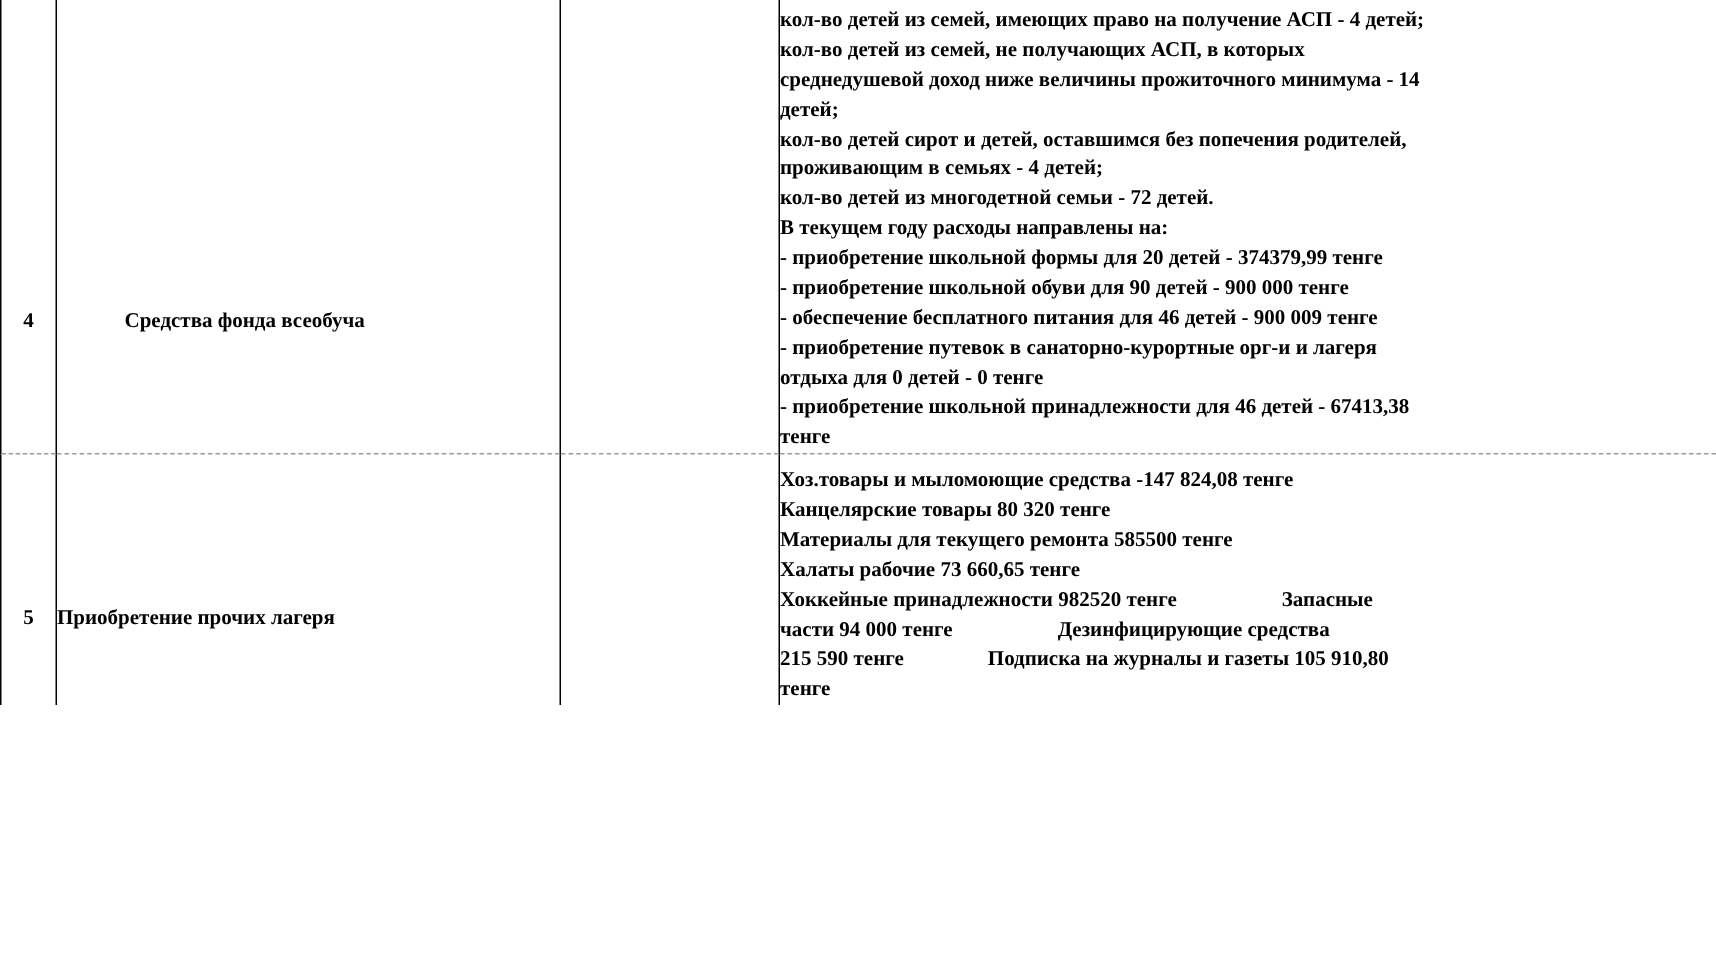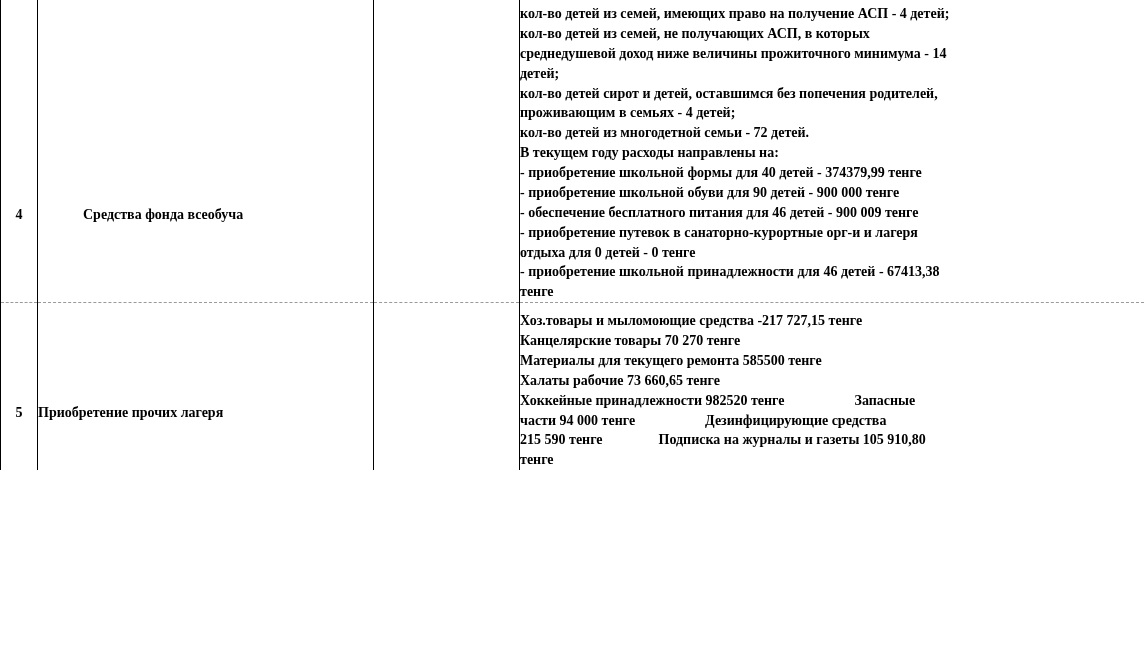--- a/index.html
+++ b/index.html
@@ -109,21 +109,21 @@
         <td class="cell-desc">
           <div class="desc-block">
             <div class="desc-line">кол-во детей из семей, имеющих право на получение АСП - 4 детей;</div>
             <div class="desc-line">кол-во детей из семей, не получающих АСП, в которых</div>
             <div class="desc-line">среднедушевой доход ниже величины прожиточного минимума - 14</div>
             <div class="desc-line">детей;</div>
             <div class="desc-line">кол-во детей сирот и детей, оставшимся без попечения родителей,</div>
             <div class="desc-line">проживающим в семьях - 4 детей;</div>
             <div class="desc-line">кол-во детей из многодетной семьи - 72 детей.</div>
             <div class="desc-line">В текущем году расходы направлены на:</div>
-            <div class="desc-line">- приобретение школьной формы для 40 детей - 374379,99 тенге</div>
+            <div class="desc-line">- приобретение школьной формы для 20 детей - 374379,99 тенге</div>
             <div class="desc-line">- приобретение школьной обуви для 90 детей - 900 000 тенге</div>
             <div class="desc-line">- обеспечение бесплатного питания для 46 детей - 900 009 тенге</div>
             <div class="desc-line">- приобретение путевок в санаторно-курортные орг-и и лагеря</div>
             <div class="desc-line">отдыха для 0 детей - 0 тенге</div>
             <div class="desc-line">- приобретение школьной принадлежности для 46 детей - 67413,38</div>
             <div class="desc-line">тенге</div>
           </div>
         </td>
       </tr>
       <tr class="row-second">
@@ -131,22 +131,22 @@
           <span class="num-text numpad-5">5</span>
         </td>
         <td class="cell-name">
           <div class="vmid-5">Приобретение прочих лагеря</div>
         </td>
         <td class="cell-blank">
           <div></div>
         </td>
         <td class="cell-desc">
           <div class="desc-block-2">
-            <div class="desc-line">Хоз.товары и мыломоющие средства -217 727,15 тенге</div>
-            <div class="desc-line">Канцелярские товары 70 270 тенге</div>
+            <div class="desc-line">Хоз.товары и мыломоющие средства -147 824,08 тенге</div>
+            <div class="desc-line">Канцелярские товары 80 320 тенге</div>
             <div class="desc-line">Материалы для текущего ремонта 585500 тенге</div>
             <div class="desc-line">Халаты рабочие 73 660,65 тенге</div>
             <div class="desc-line">Хоккейные принадлежности 982520 тенге                    Запасные</div>
             <div class="desc-line">части 94 000 тенге                    Дезинфицирующие средства</div>
             <div class="desc-line">215 590 тенге                Подписка на журналы и газеты 105 910,80</div>
             <div class="desc-line">тенге</div>
           </div>
         </td>
       </tr>
     </tbody>

